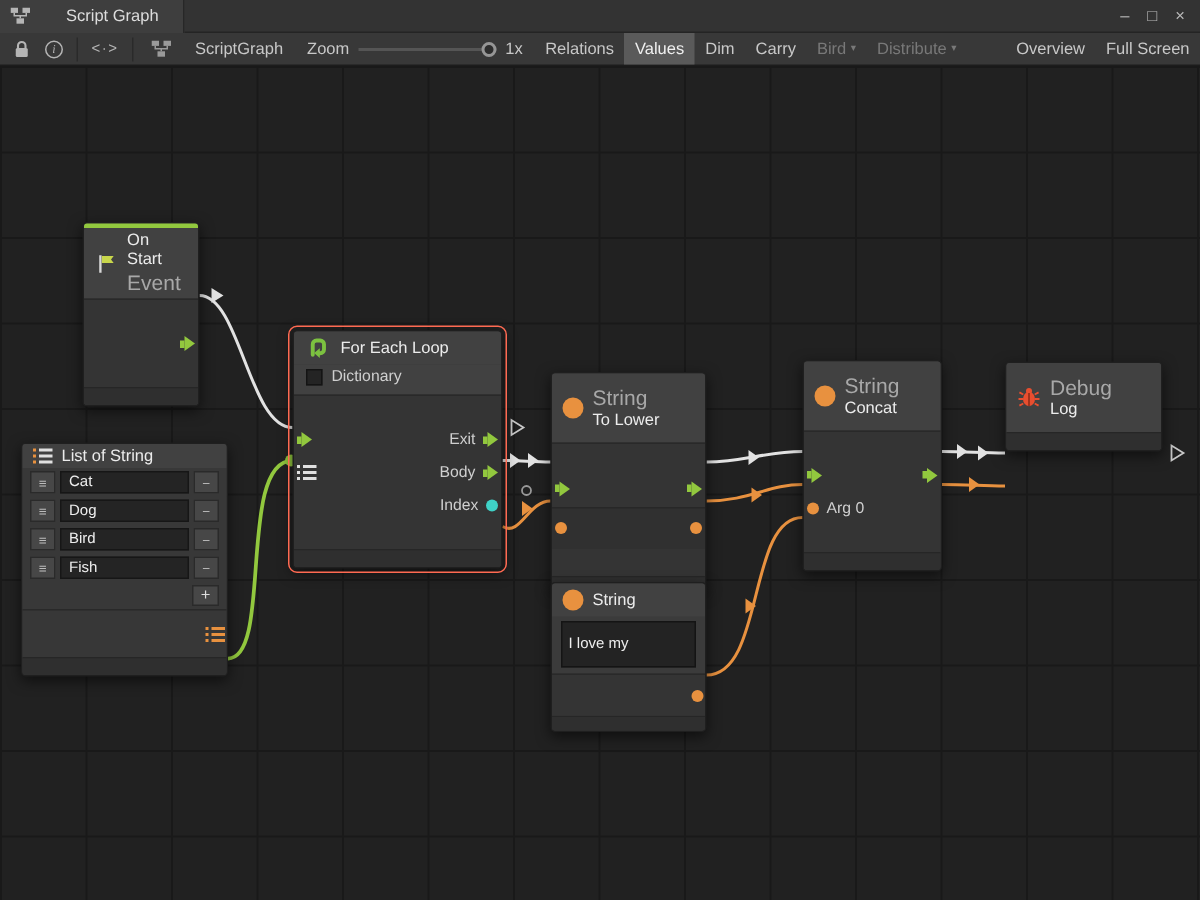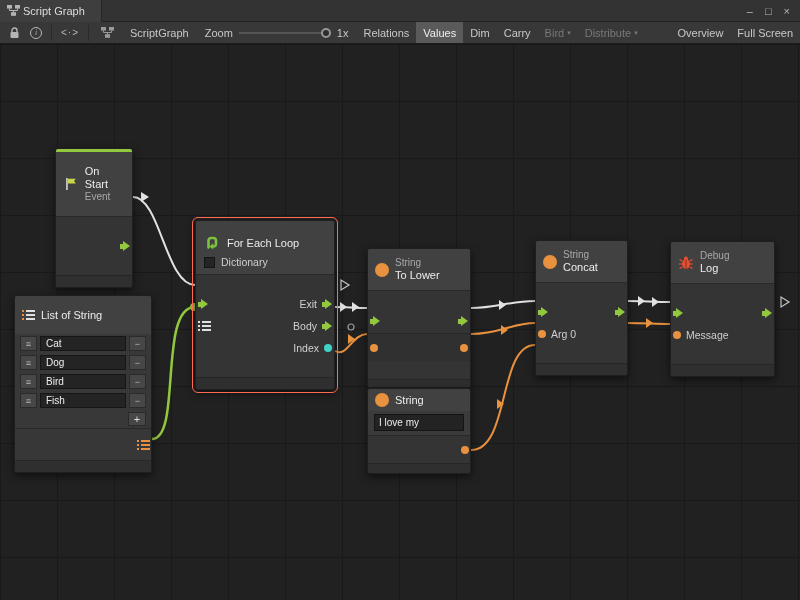--- a/index.html
+++ b/index.html
@@ -2,21 +2,21 @@
 <html style="--flow-green: #92c83e; --value-orange: #e8913f; --index-teal: #3fd2c7; --selection-red: #ff6a52; --wire-white: #e2e2e2;"><head>
 <meta charset="utf-8">
 <style>
   *{margin:0;padding:0;box-sizing:border-box}
   html,body{width:800px;height:600px;overflow:hidden;background:#1e1e1e;
     font-family:"Liberation Sans","DejaVu Sans",sans-serif}
   .app{position:relative;width:800px;height:600px;background:#262626}
 
   
   .titlebar{height:22px;background:#333;display:flex;align-items:center;position:relative;z-index:6;border-bottom:1px solid #242424}
-  .tab{height:22px;display:flex;align-items:center;gap:3px;padding:0 16px 0 7px;background:#3e3e3e;color:#ddd;font-size:11px;border-right:1px solid #272727}
+  .tab{height:22px;display:flex;align-items:center;gap:24px;padding:0 16px 0 7px;background:#3e3e3e;color:#ddd;font-size:11px;border-right:1px solid #272727}
   .win-controls{margin-left:auto;display:flex;gap:12px;padding-right:10px;color:#b9b9b9;font-size:11px}
   .win-controls span{cursor:default}
 
   
   .toolbar{height:22px;background:#383838;border-bottom:1px solid #1c1c1c;display:flex;align-items:center;font-size:11px;color:#c8c8c8;position:relative;z-index:6;padding-left:4px}
   .tool-ico{display:flex;align-items:center;justify-content:center;padding:0 5px;height:100%}
   .info-circle{width:12px;height:12px;border:1px solid #b5b5b5;border-radius:50%;font-size:8px;display:flex;align-items:center;justify-content:center;color:#b5b5b5;font-family:"Liberation Serif",serif;font-style:italic}
   .code-glyph{color:#b5b5b5;font-size:10px;letter-spacing:1px}
   .tsep{width:1px;height:16px;background:#2a2a2a;margin:0 4px}
   .graph-name{display:flex;align-items:center;gap:16px;padding:0 8px;height:100%}
@@ -41,23 +41,23 @@
   .arrowhead{fill:var(--wire-white)}
   .arrowhead-o{fill:var(--value-orange)}
   .outline-tri{fill:none;stroke:#c8c8c8;stroke-width:1.2}
   .outline-dot{fill:none;stroke:#999;stroke-width:1.2}
 
   
   .node{position:absolute;background:#3b3b3b;border:1px solid #1f1f1f;border-radius:3px;
     box-shadow:0 3px 9px rgba(0,0,0,.55);color:#ddd;font-size:11px;z-index:2}
   .node.selected{outline:1px solid var(--selection-red);outline-offset:2px}
   .accent{height:3px;background:var(--flow-green);border-radius:2px 2px 0 0}
-  .node-header{display:flex;align-items:center;gap:6px;padding:13px 7px;background:#414141;border-radius:2px 2px 0 0}
+  .node-header{display:flex;align-items:center;gap:6px;padding:2px 7px;background:#414141;border-radius:2px 2px 0 0}
   .hdr-text{display:flex;flex-direction:column;line-height:1.2}
-  .hdr-cat{font-size:10px;color:#a8a8a8}
+  .hdr-cat{font-size:14px;color:#a8a8a8}
   .hdr-title{font-size:11px;color:#ececec}
   .dict-row{display:flex;align-items:center;gap:6px;padding:2px 8px 6px;background:#414141}
   .checkbox{width:11px;height:11px;background:#242424;border:1px solid #141414}
   .node-ports{background:#343434;border-top:1px solid #292929;padding:18px 0}
   .prow{height:22px;display:flex;align-items:center;padding:0 5px;gap:5px}
   .spacer{flex:1}
   .plabel{color:#cfcfcf;font-size:10.5px}
   .node-bottom{height:12px;background:#2f2f2f;border-top:1px solid #262626;border-radius:0 0 2px 2px}
   .circle-icon{width:14px;height:14px;border-radius:50%;background:var(--value-orange);flex:0 0 auto}
 
@@ -79,21 +79,21 @@
   .list-icon.plain .li-dot{background:#e0e0e0}
 
   
   .lrow{display:flex;align-items:center;gap:3px;padding:2px 5px;background:#383838}
   .lhandle,.lminus{width:17px;height:15px;background:#474747;border:1px solid #2a2a2a;color:#bbb;display:flex;align-items:center;justify-content:center;font-size:9px;flex:0 0 auto}
   .lfield{flex:1;height:15px;background:#242424;border:1px solid #161616;color:#eee;font-size:10px;display:flex;align-items:center;padding:0 5px}
   .lplus-row{display:flex;justify-content:flex-end;padding:2px 5px;background:#383838}
   .lplus{width:18px;height:14px;background:#474747;border:1px solid #2a2a2a;color:#ddd;display:flex;align-items:center;justify-content:center;font-size:11px}
   .lfooter{height:32px;background:#373737;border-top:1px solid #292929;display:flex;align-items:center;justify-content:flex-end;padding:0 4px}
 
-  .str-input{display:block;width:calc(100% - 12px);margin:3px 6px 4px;height:17px;background:#232323;border:1px solid #141414;color:#eee;font-size:10px;padding:0 4px;font-family:"Liberation Sans","DejaVu Sans",sans-serif}
+  .str-input{display:block;width:calc(100% - 12px);margin:3px 6px 4px;height:31px;background:#232323;border:1px solid #141414;color:#eee;font-size:10px;padding:0 4px;font-family:"Liberation Sans","DejaVu Sans",sans-serif}
   .lit-header{display:flex;align-items:center;gap:6px;padding:4px 7px;background:#414141;border-radius:2px 2px 0 0}
   .lit-footer{height:28px;background:#343434;border-top:1px solid #292929;display:flex;align-items:center;justify-content:flex-end;padding:0 4px}
 </style>
 </head>
 <body>
 
 <div class="app">
 
   <div class="titlebar">
     <div class="tab">
@@ -420,35 +420,17 @@
           <ellipse cx="8" cy="9" rx="4" ry="4.8" fill="#e84e2f"></ellipse>
           <circle cx="8" cy="3.6" r="2" fill="#e84e2f"></circle>
           <path d="M4.2 6 L1.6 4.6 M4 9 H1 M4.2 12 L1.6 13.4 M11.8 6 L14.4 4.6 M12 9 H15 M11.8 12 L14.4 13.4" stroke="#e84e2f" stroke-width="1.2"></path>
           <path d="M8 5 V13.6" stroke="#8a2a16" stroke-width="1"></path>
         </svg>
         <div class="hdr-text">
           <span class="hdr-cat">Debug</span>
           <span class="hdr-title">Log</span>
         </div>
       </div>
-      <div class="node-ports">
-        <div class="prow">
-          <span class="flow edge-l">
-              <i class="stub"></i>
-              <i class="tri"></i>
-            </span>
-          <span class="spacer"></span>
-          <span class="flow edge-r">
-              <i class="stub"></i>
-              <i class="tri"></i>
-            </span>
-        </div>
-        <div class="prow">
-          <span class="dot orange edge-l"></span>
-          <span class="plabel">Message</span>
-          <span class="spacer"></span>
-        </div>
-      </div>
       <div class="node-bottom"></div>
     </div>
 
   </div>
 </div>
 
 </body></html>

